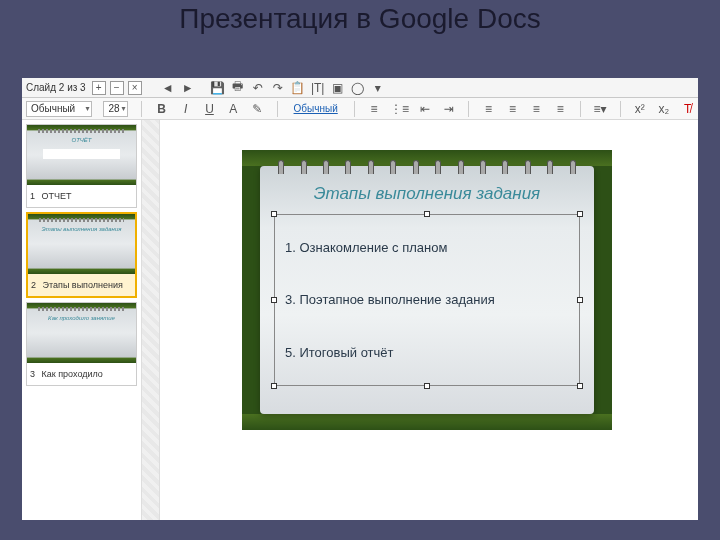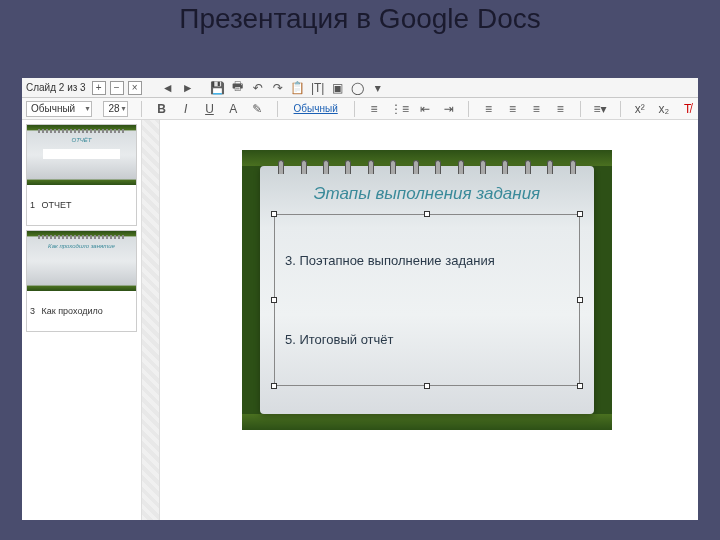--- a/index.html
+++ b/index.html
@@ -136,21 +136,21 @@
   .thumb-img::before {
     content: "";
     position: absolute;
     top: 4px; left: 10%; right: 10%;
     height: 4px;
     background: repeating-linear-gradient(to right, #888 0 2px, transparent 2px 4px);
   }
   .thumb-label {
     font-size: 9px;
     color: #333;
-    padding: 15px 3px;
+    padding: 6px 3px;
     background: #fff;
     white-space: nowrap;
     overflow: hidden;
   }
   .thumb-label .num { margin-right: 4px; }
   .ruler-gap {
     width: 18px;
     background: repeating-linear-gradient(45deg, #f0f0f0 0 4px, #e8e8e8 4px 8px);
     border-right: 1px solid #ddd;
   }
@@ -312,20 +312,29 @@
         <div class="thumb-img">
           <div class="thumb-content-title">ОТЧЁТ</div>
           <div class="thumb-white-box"></div>
         </div>
         <div class="thumb-label">
           <span class="num">1</span>
           <span>ОТЧЕТ</span>
         </div>
       </div>
 
+      <div class="thumb selected">
+        <div class="thumb-img">
+          <div class="thumb-content-title">Этапы выполнения задания</div>
+        </div>
+        <div class="thumb-label" style="background:#fff3d0">
+          <span class="num">2</span>
+          <span>Этапы выполнения</span>
+        </div>
+      </div>
 
       <div class="thumb">
         <div class="thumb-img">
           <div class="thumb-content-title">Как проходило занятие</div>
         </div>
         <div class="thumb-label">
           <span class="num">3</span>
           <span>Как проходило</span>
         </div>
       </div>
@@ -357,20 +366,21 @@
           <div class="slide-title">Этапы выполнения задания</div>
           <div class="list-box">
             <div class="handle tl"></div>
             <div class="handle tr"></div>
             <div class="handle bl"></div>
             <div class="handle br"></div>
             <div class="handle ml"></div>
             <div class="handle mr"></div>
             <div class="handle mt"></div>
             <div class="handle mb"></div>
+            <div class="list-item">1.  Ознакомление с планом</div>
             <div class="list-item">3.  Поэтапное выполнение задания</div>
             <div class="list-item">5.  Итоговый отчёт</div>
           </div>
         </div>
       </div>
     </div>
 
   </div>
 </div>
 

